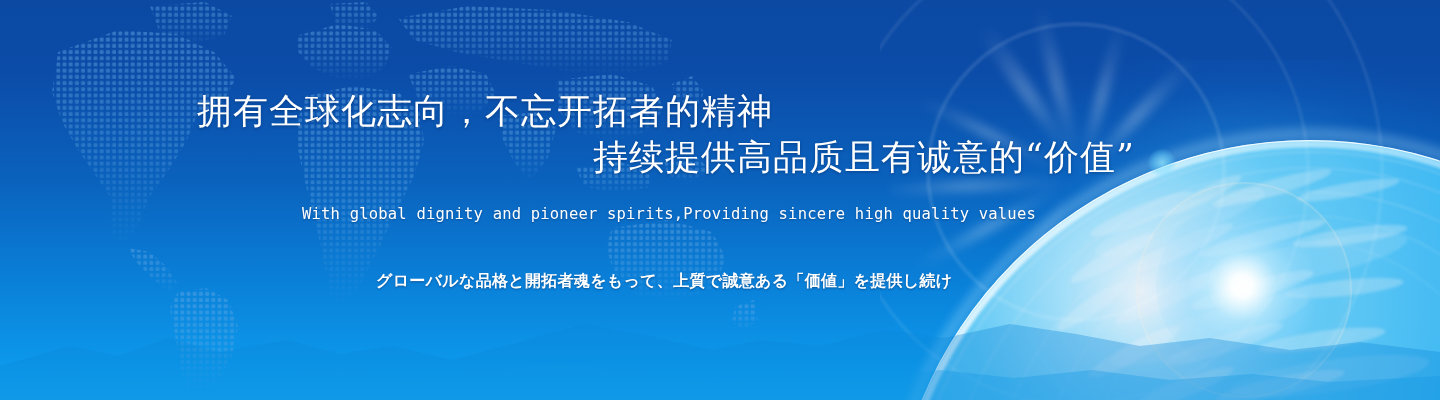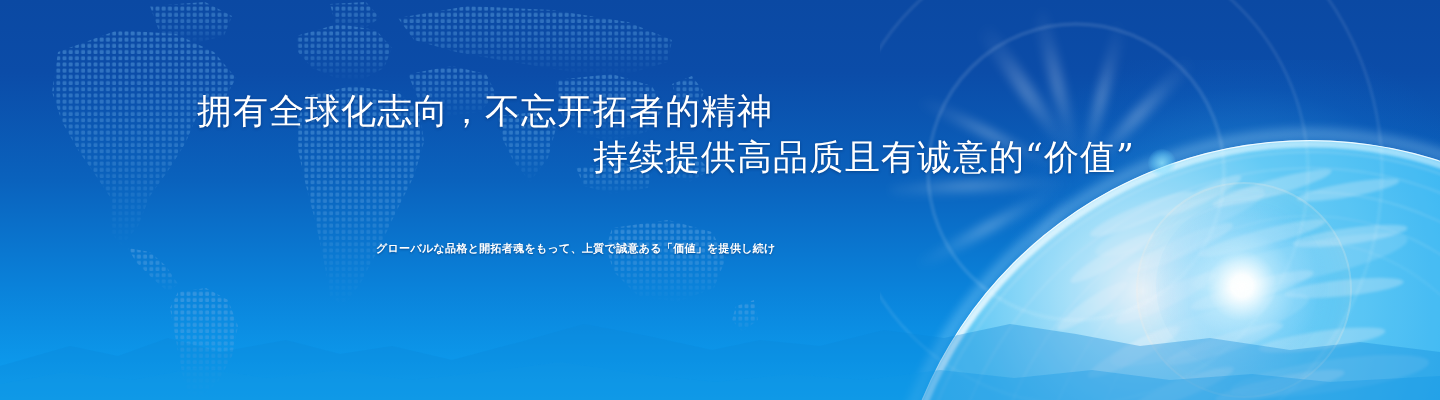--- a/index.html
+++ b/index.html
@@ -140,24 +140,24 @@
     font-family: "DejaVu Sans Mono", "Liberation Mono", monospace;
     font-size: 15.5px;
     letter-spacing: 0.2px;
     white-space: nowrap;
     text-shadow: 0 1px 2px rgba(0,30,80,0.40);
   }
 
   .subtitle-ja {
     position: absolute;
     left: 376px;
-    top: 241px;
+    top: 271px;
     color: #ffffff;
     font-family: "DejaVu Sans", "Liberation Sans", sans-serif;
-    font-size: 11px;
+    font-size: 16px;
     font-weight: bold;
     letter-spacing: 0.3px;
     white-space: nowrap;
     text-shadow: 0 1px 2px rgba(0,30,80,0.45);
   }
 </style>
 </head>
 <body>
 
 <div id="banner">
@@ -329,16 +329,17 @@
              L1290 70 L1360 62 L1440 72 L1440 120 L0 120 Z" fill="#0d86d8" opacity="0.34"></path>
     <path d="M0 104 L64 92 L132 100 L196 88 L268 98 L340 90 L410 100
              L486 92 L560 82 L640 94 L716 102 L790 94 L864 100 L940 90
              L1014 98 L1092 90 L1170 100 L1252 94 L1330 102 L1440 96
              L1440 120 L0 120 Z" fill="#1396e6" opacity="0.34"></path>
   </svg>
 
   <div class="headline headline-1">拥有全球化志向，不忘开拓者的精神</div>
   <div class="headline headline-2">持续提供高品质且有诚意的“价值”</div>
 
+  <div class="subtitle-en">With global dignity and pioneer spirits,Providing sincere high quality values</div>
 
   <div class="subtitle-ja">グローバルな品格と開拓者魂をもって、上質で誠意ある「価値」を提供し続け</div>
 
 </div>
 
 </body></html>

